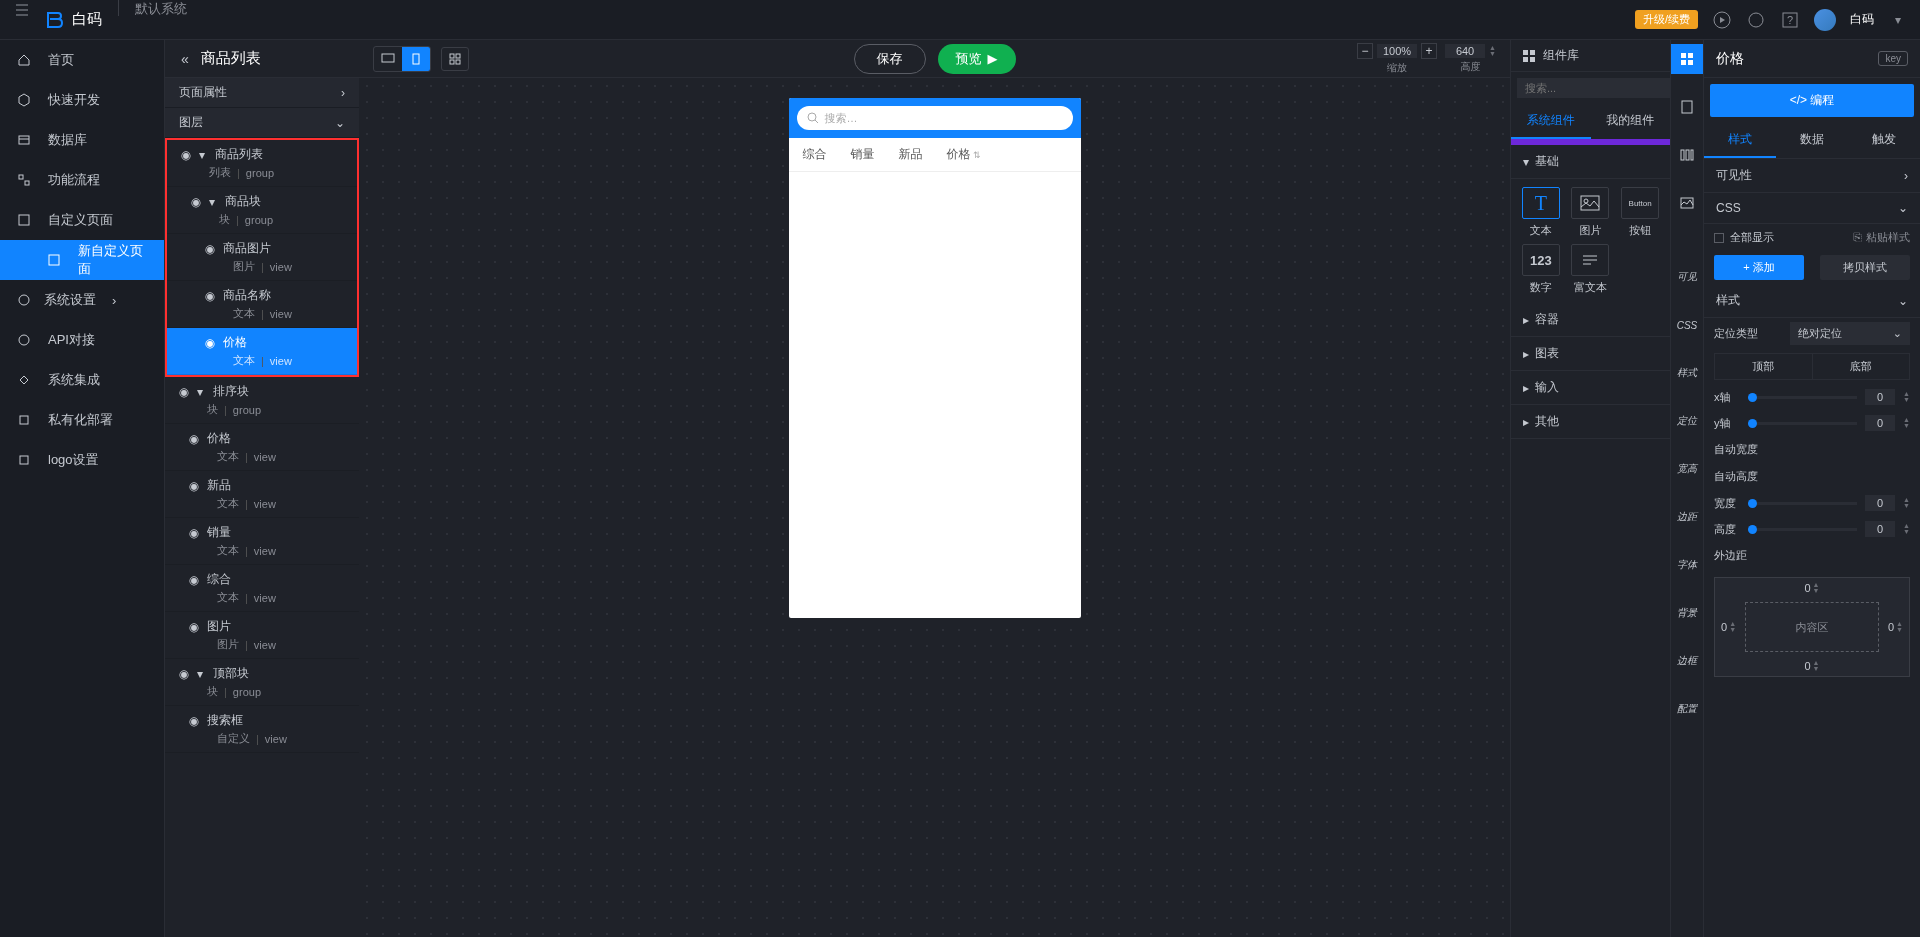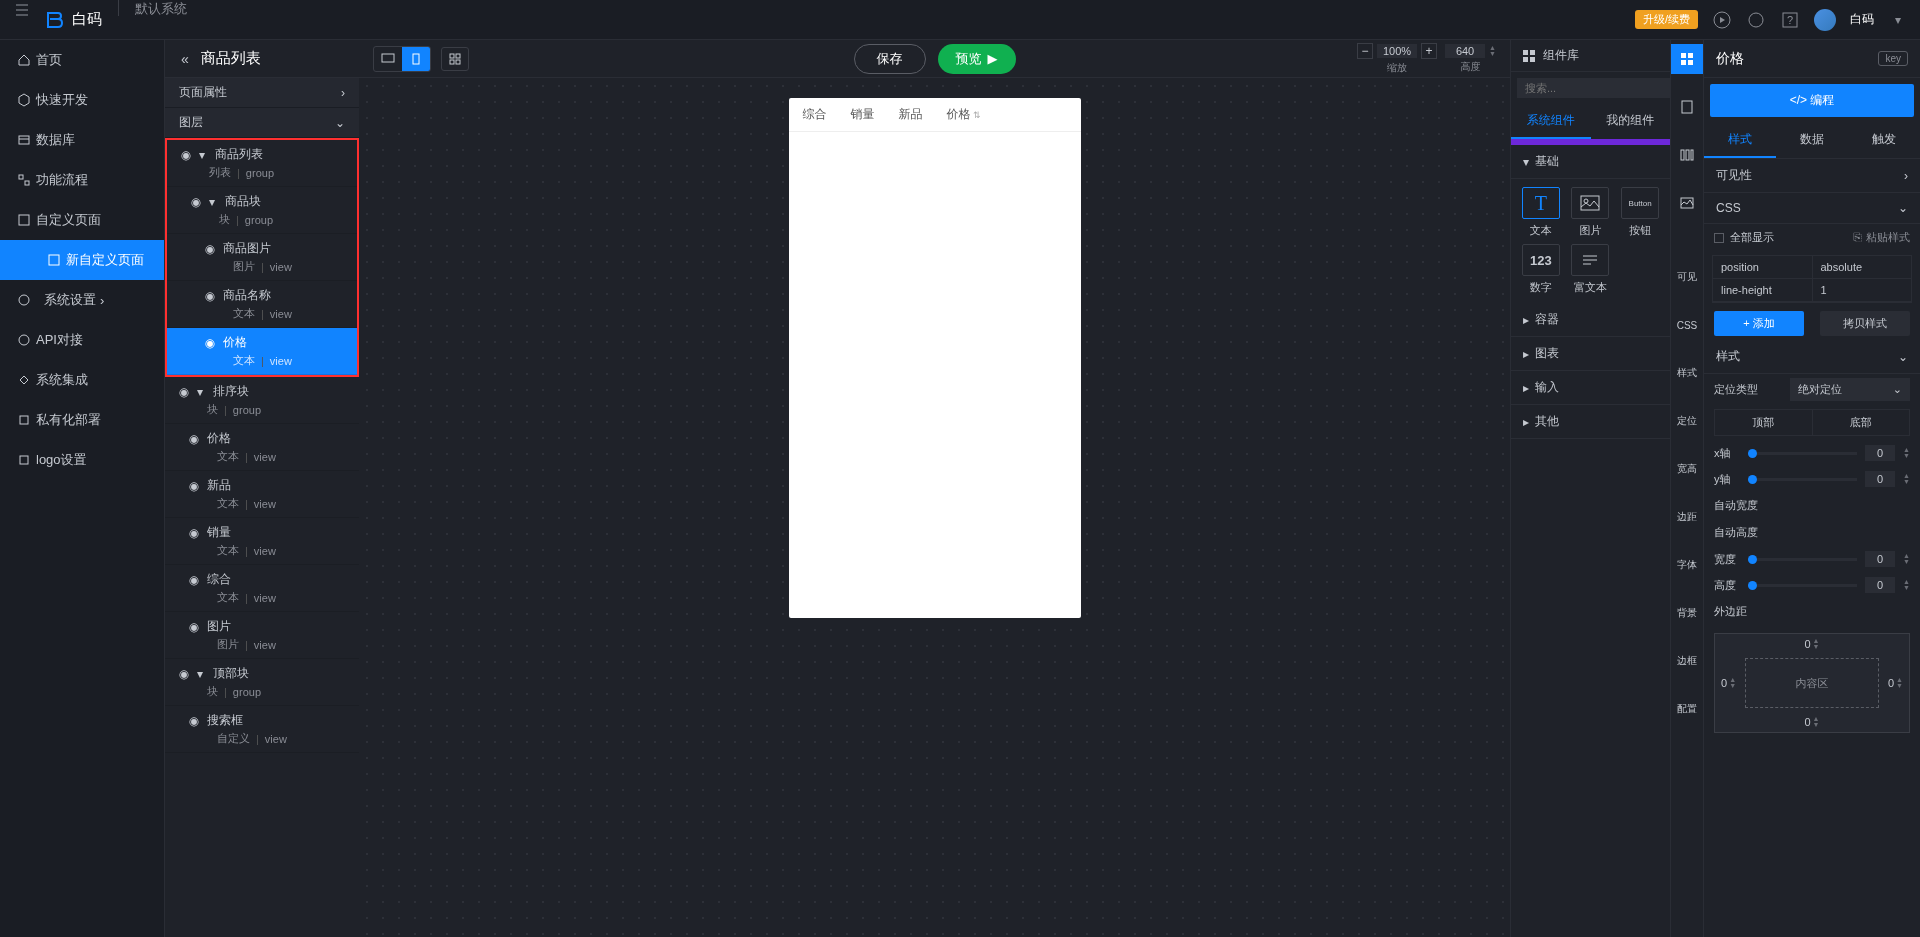--- a/index.html
+++ b/index.html
@@ -17,21 +17,21 @@
 .upgrade-btn { background: #f0a020; color: #fff; padding: 2px 8px; border-radius: 3px; font-size: 11px; }
 .header-icon { width: 20px; height: 20px; display: flex; align-items: center; justify-content: center; color: #8a8d95; cursor: pointer; }
 .avatar { width: 22px; height: 22px; border-radius: 50%; background: linear-gradient(135deg,#4a90e2,#357abd); }
 .username { color: #fff; font-size: 12px; }
 
 
 .main-layout { display: flex; flex: 1; overflow: hidden; }
 
 
 .left-nav { width: 165px; background: #1a1d24; border-right: 1px solid #2a2d35; }
-.nav-item { display: flex; align-items: center; gap: 4px; padding: 0 16px; height: 40px; color: #c5c9d0; cursor: pointer; font-size: 13px; }
+.nav-item { display: flex; align-items: center; gap: 16px; padding: 0 16px; height: 40px; color: #c5c9d0; cursor: pointer; font-size: 13px; }
 .nav-item.active { background: #1184ff; color: #fff; padding-left: 46px; }
 .nav-item.has-chevron { }
 .nav-icon { width: 16px; height: 16px; display: flex; align-items: center; justify-content: center; flex-shrink: 0; }
 
 
 .layers-col { width: 194px; background: #1f2229; display: flex; flex-direction: column; }
 .layers-header { height: 38px; display: flex; align-items: center; padding: 0 16px; border-bottom: 1px solid #2a2d35; }
 .back-arrows { margin-right: 12px; color: #c5c9d0; cursor: pointer; font-size: 14px; }
 .layers-title { color: #fff; font-size: 15px; font-weight: 500; }
 .panel-collapse { height: 30px; display: flex; align-items: center; justify-content: space-between; padding: 0 14px; background: #252830; cursor: pointer; font-size: 12px; border-bottom: 1px solid #1a1d24; }
@@ -81,21 +81,21 @@
 .complib-tab { flex: 1; text-align: center; padding: 8px 0; font-size: 12px; cursor: pointer; }
 .complib-tab.active { color: #1184ff; border-bottom: 2px solid #1184ff; }
 .complib-section { padding: 8px 12px; font-size: 12px; border-bottom: 1px solid #2a2d35; cursor: pointer; display: flex; align-items: center; gap: 6px; }
 .comp-grid { display: grid; grid-template-columns: repeat(3, 1fr); gap: 6px; padding: 8px; }
 .comp-item { display: flex; flex-direction: column; align-items: center; gap: 4px; cursor: pointer; }
 .comp-icon { width: 38px; height: 32px; border: 1px solid #3a3d45; border-radius: 2px; display: flex; align-items: center; justify-content: center; font-size: 14px; }
 .comp-icon.active { border-color: #1184ff; color: #1184ff; }
 .comp-label { font-size: 11px; }
 
 
-.icon-strip { width: 34px; background: #1f2229; display: flex; flex-direction: column; gap: 18px; padding: 4px 0; border-left: 1px solid #2a2d35; border-right: 1px solid #2a2d35; }
+.icon-strip { width: 34px; background: #1f2229; display: flex; flex-direction: column; gap: 18px; padding: 4px 0; border-left: 1px solid #2a2d35; border-right: 1px solid #2a2d35; font-style: italic; }
 .strip-icon { height: 30px; display: flex; align-items: center; justify-content: center; cursor: pointer; font-size: 11px; color: #c5c9d0; }
 .strip-icon.active { background: #1184ff; color: #fff; }
 .strip-icon.text { font-size: 10px; }
 
 
 .props-col { width: 216px; background: #1f2229; display: flex; flex-direction: column; }
 .props-header { height: 38px; display: flex; align-items: center; justify-content: space-between; padding: 0 12px; border-bottom: 1px solid #2a2d35; }
 .props-title { color: #fff; font-size: 14px; }
 .key-badge { border: 1px solid #5a5d65; border-radius: 3px; padding: 1px 6px; font-size: 10px; color: #8a8d95; }
 .code-btn { background: #1184ff; color: #fff; text-align: center; padding: 8px; margin: 6px; border-radius: 2px; cursor: pointer; font-size: 12px; display: flex; align-items: center; justify-content: center; gap: 6px; }
@@ -489,20 +489,31 @@
                   <span>▲</span>
                   <span>▼</span>
                 </span>
             </div>
             <span class="zoom-label">高度</span>
           </div>
         </div>
       </div>
       <div class="canvas-viewport">
         <div class="device-frame">
+          <div class="device-searchbar">
+            <div class="device-search-input">
+              <span>
+                  <svg width="12" height="12" viewBox="0 0 12 12">
+                    <circle cx="5" cy="5" r="4" fill="none" stroke="#aaa"></circle>
+                    <line x1="8" y1="8" x2="11" y2="11" stroke="#aaa"></line>
+                  </svg>
+                </span>
+              <span>搜索…</span>
+            </div>
+          </div>
           <div class="device-tabs">
             <span class="device-tab">综合</span>
             <span class="device-tab">销量</span>
             <span class="device-tab">新品</span>
             <span class="device-tab sortable">价格</span>
           </div>
         </div>
       </div>
     </div>
 
@@ -650,30 +661,20 @@
         <div class="props-row-full">
           <span style="display:flex;align-items:center;gap:6px">
               <span style="width:10px;height:10px;border:1px solid #5a5d65"></span>
               <span>全部显示</span>
             </span>
           <span class="paste-style">
               <span>⎘</span>
               <span>粘贴样式</span>
             </span>
         </div>
-        <div class="css-table">
-          <div class="css-row">
-              <div class="css-cell">position</div>
-              <div class="css-cell">absolute</div>
-            </div>
-          <div class="css-row">
-              <div class="css-cell">line-height</div>
-              <div class="css-cell">1</div>
-            </div>
-        </div>
         <div class="props-row">
           <div class="btn-blue">+ 添加</div>
           <div class="btn-dark">拷贝样式</div>
         </div>
         <div class="props-section-hdr">
             <span>样式</span>
             <span>⌄</span>
           </div>
         <div class="props-row">
           <span style="width:60px;font-size:11px">定位类型</span>

